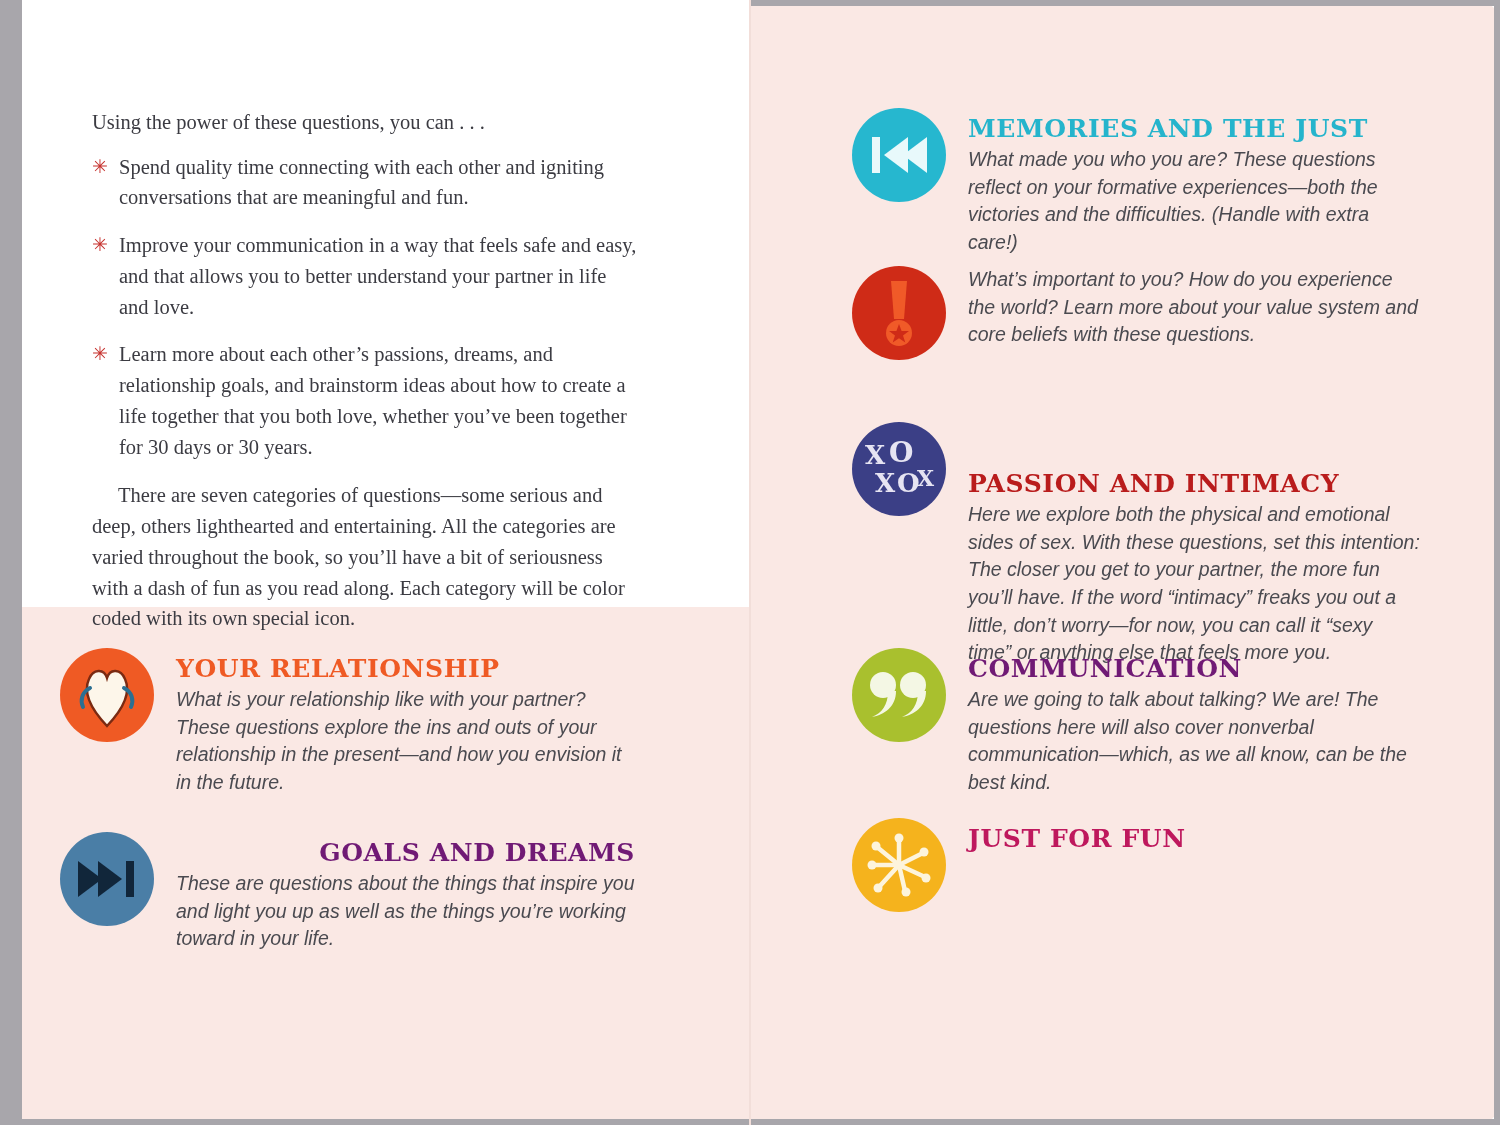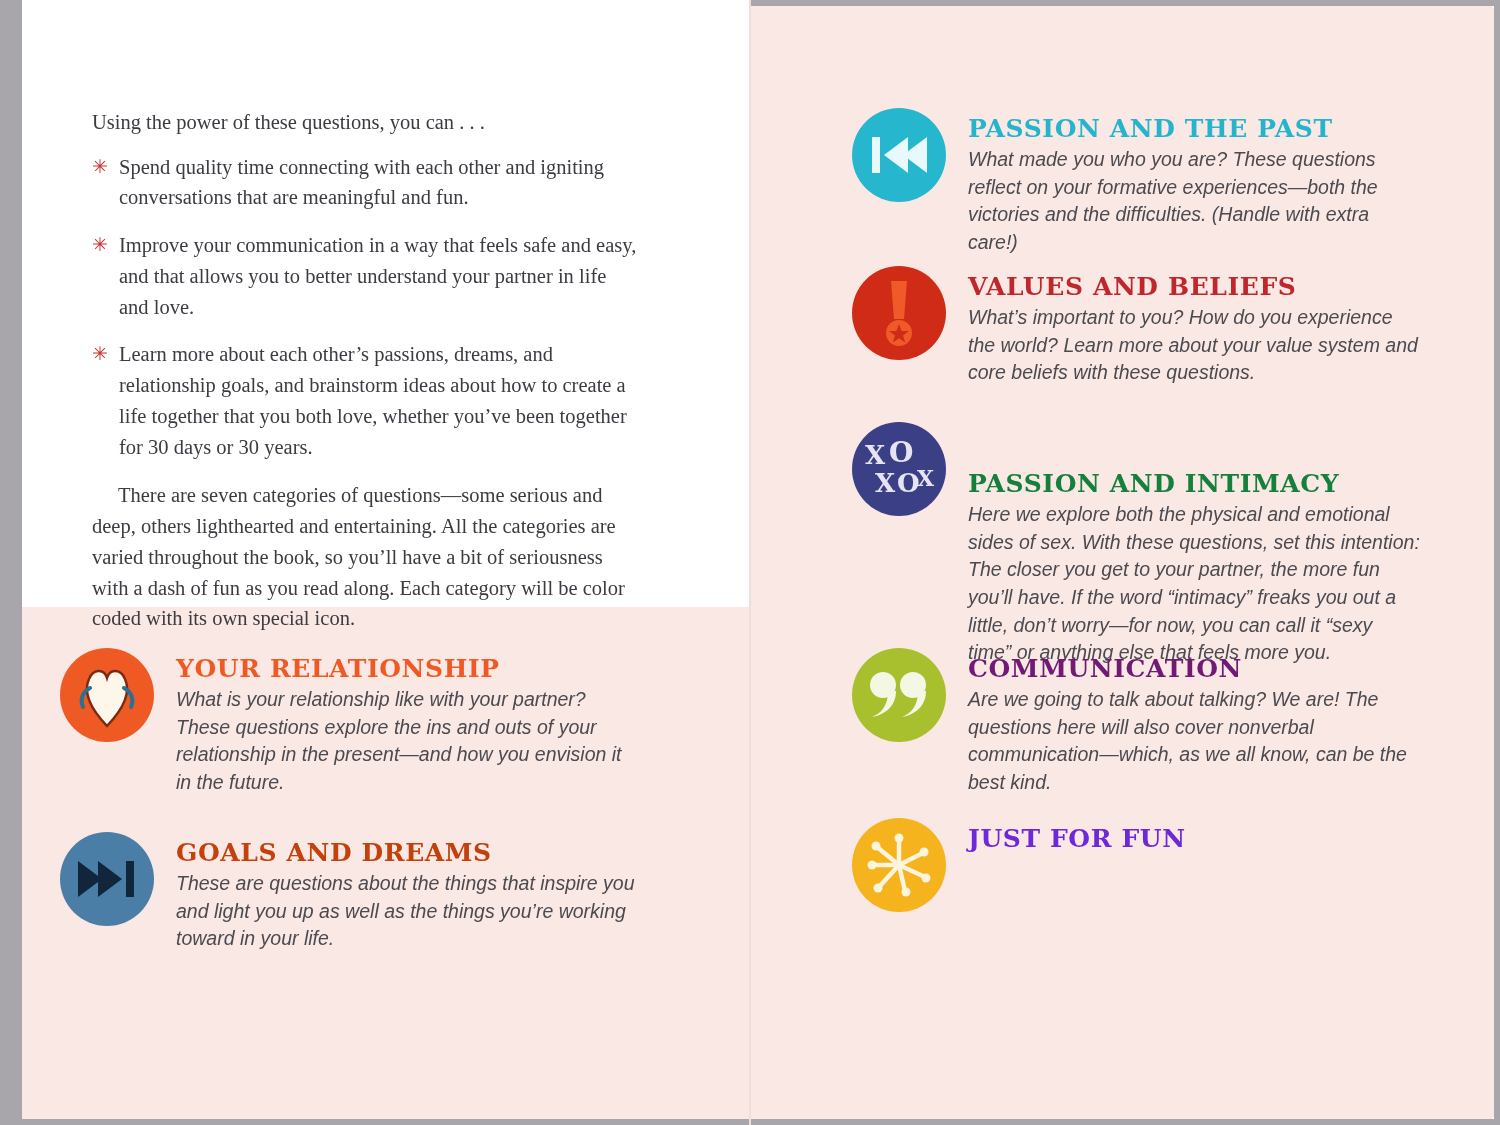--- a/index.html
+++ b/index.html
@@ -213,71 +213,70 @@
     <div class="badge" style="background:#4a7ea6;">
       <div class="glyph">
         <svg width="62" height="44" viewBox="0 0 62 44">
           <polygon points="2,4 26,22 2,40" fill="#11263a"></polygon>
           <polygon points="22,4 46,22 22,40" fill="#11263a"></polygon>
           <rect x="50" y="4" width="8" height="36" fill="#11263a"></rect>
         </svg>
       </div>
     </div>
     <div class="body">
-      <h3 style="color:#c2410c;">GOALS AND DREAMS</h3>
+      <h3 style="color:#701a75;text-align:right;">GOALS AND DREAMS</h3>
       <p>These are questions about the things that inspire you and light you up  as well as the things you’re working toward in your life.</p>
     </div>
   </div>
 
   <div class="cat" id="cat-memories">
     <div class="badge" style="background:#26b7cf;">
       <div class="glyph">
         <svg width="62" height="44" viewBox="0 0 62 44">
           <rect x="4" y="4" width="8" height="36" fill="#e8f9fb"></rect>
           <polygon points="40,4 16,22 40,40" fill="#e8f9fb"></polygon>
           <polygon points="59,4 35,22 59,40" fill="#e8f9fb"></polygon>
         </svg>
       </div>
     </div>
     <div class="body">
-      <h3 style="color:#25b4cc;">PASSION AND THE PAST</h3>
+      <h3 style="color:#25b4cc;">MEMORIES AND THE JUST</h3>
       <p>What made you who you are? These questions reflect on your formative experiences—both the victories and the difficulties. (Handle with extra care!)</p>
     </div>
   </div>
 
   <div class="cat" id="cat-values">
     <div class="badge" style="background:#cf2b17;">
       <div class="glyph">
         <svg width="56" height="76" viewBox="0 0 56 76">
           <path d="M20 6 L36 6 L33 44 L23 44 Z" fill="#f05a28"></path>
           <circle cx="28" cy="58" r="13" fill="#f05a28"></circle>
           <polygon points="28,49 30.6,56 38,56 32,60.5 34.3,67.5 28,63.2 21.7,67.5 24,60.5 18,56 25.4,56" fill="#cf2b17"></polygon>
         </svg>
       </div>
     </div>
     <div class="body">
-      <h3 style="color:#c0272d;">VALUES AND BELIEFS</h3>
       <p>What’s important to you? How do you experience the world? Learn more about your value system and core beliefs with these questions.</p>
     </div>
   </div>
 
   <div class="cat" id="cat-passion">
     <div class="badge" style="background:#3b3f86;">
       <div class="glyph">
         <svg width="80" height="70" viewBox="0 0 80 70">
           <text x="6" y="30" font-family="DejaVu Serif, serif" font-size="26" fill="#e6e4f2" font-weight="bold">X</text>
           <text x="30" y="28" font-family="DejaVu Serif, serif" font-size="28" fill="#e6e4f2" font-weight="bold">O</text>
           <text x="16" y="58" font-family="DejaVu Serif, serif" font-size="26" fill="#e6e4f2" font-weight="bold">X</text>
           <text x="38" y="58" font-family="DejaVu Serif, serif" font-size="26" fill="#e6e4f2" font-weight="bold">O</text>
           <text x="58" y="52" font-family="DejaVu Serif, serif" font-size="22" fill="#e6e4f2" font-weight="bold">X</text>
         </svg>
       </div>
     </div>
     <div class="body">
-      <h3 style="color:#15803d;margin-top:47px;">PASSION AND INTIMACY</h3>
+      <h3 style="color:#b91c1c;margin-top:47px;">PASSION AND INTIMACY</h3>
       <p>Here we explore both the physical and emotional sides of sex. With these questions, set this intention: The closer you get to your partner, the more fun you’ll have. If the word “intimacy” freaks you out a little, don’t worry—for now, you can call it “sexy time” or anything else that feels more you.</p>
     </div>
   </div>
 
   <div class="cat" id="cat-communication">
     <div class="badge" style="background:#a9c02e;">
       <div class="glyph">
         <svg width="66" height="52" viewBox="0 0 66 52">
           <circle cx="17" cy="16" r="13" fill="#f4f7e4"></circle>
           <path d="M22 22 C 22 36, 16 44, 6 48 C 18 46, 30 38, 30 22 Z" fill="#f4f7e4"></path>
@@ -311,17 +310,17 @@
             <circle cx="61" cy="47" r="4.5"></circle>
             <circle cx="41" cy="61" r="4.5"></circle>
             <circle cx="13" cy="57" r="4.5"></circle>
             <circle cx="7" cy="34" r="4.5"></circle>
             <circle cx="11" cy="15" r="4.5"></circle>
           </g>
         </svg>
       </div>
     </div>
     <div class="body">
-      <h3 style="color:#6d28d9;">JUST FOR FUN</h3>
+      <h3 style="color:#be185d;">JUST FOR FUN</h3>
     </div>
   </div>
 
 </div>
 
 </body></html>

